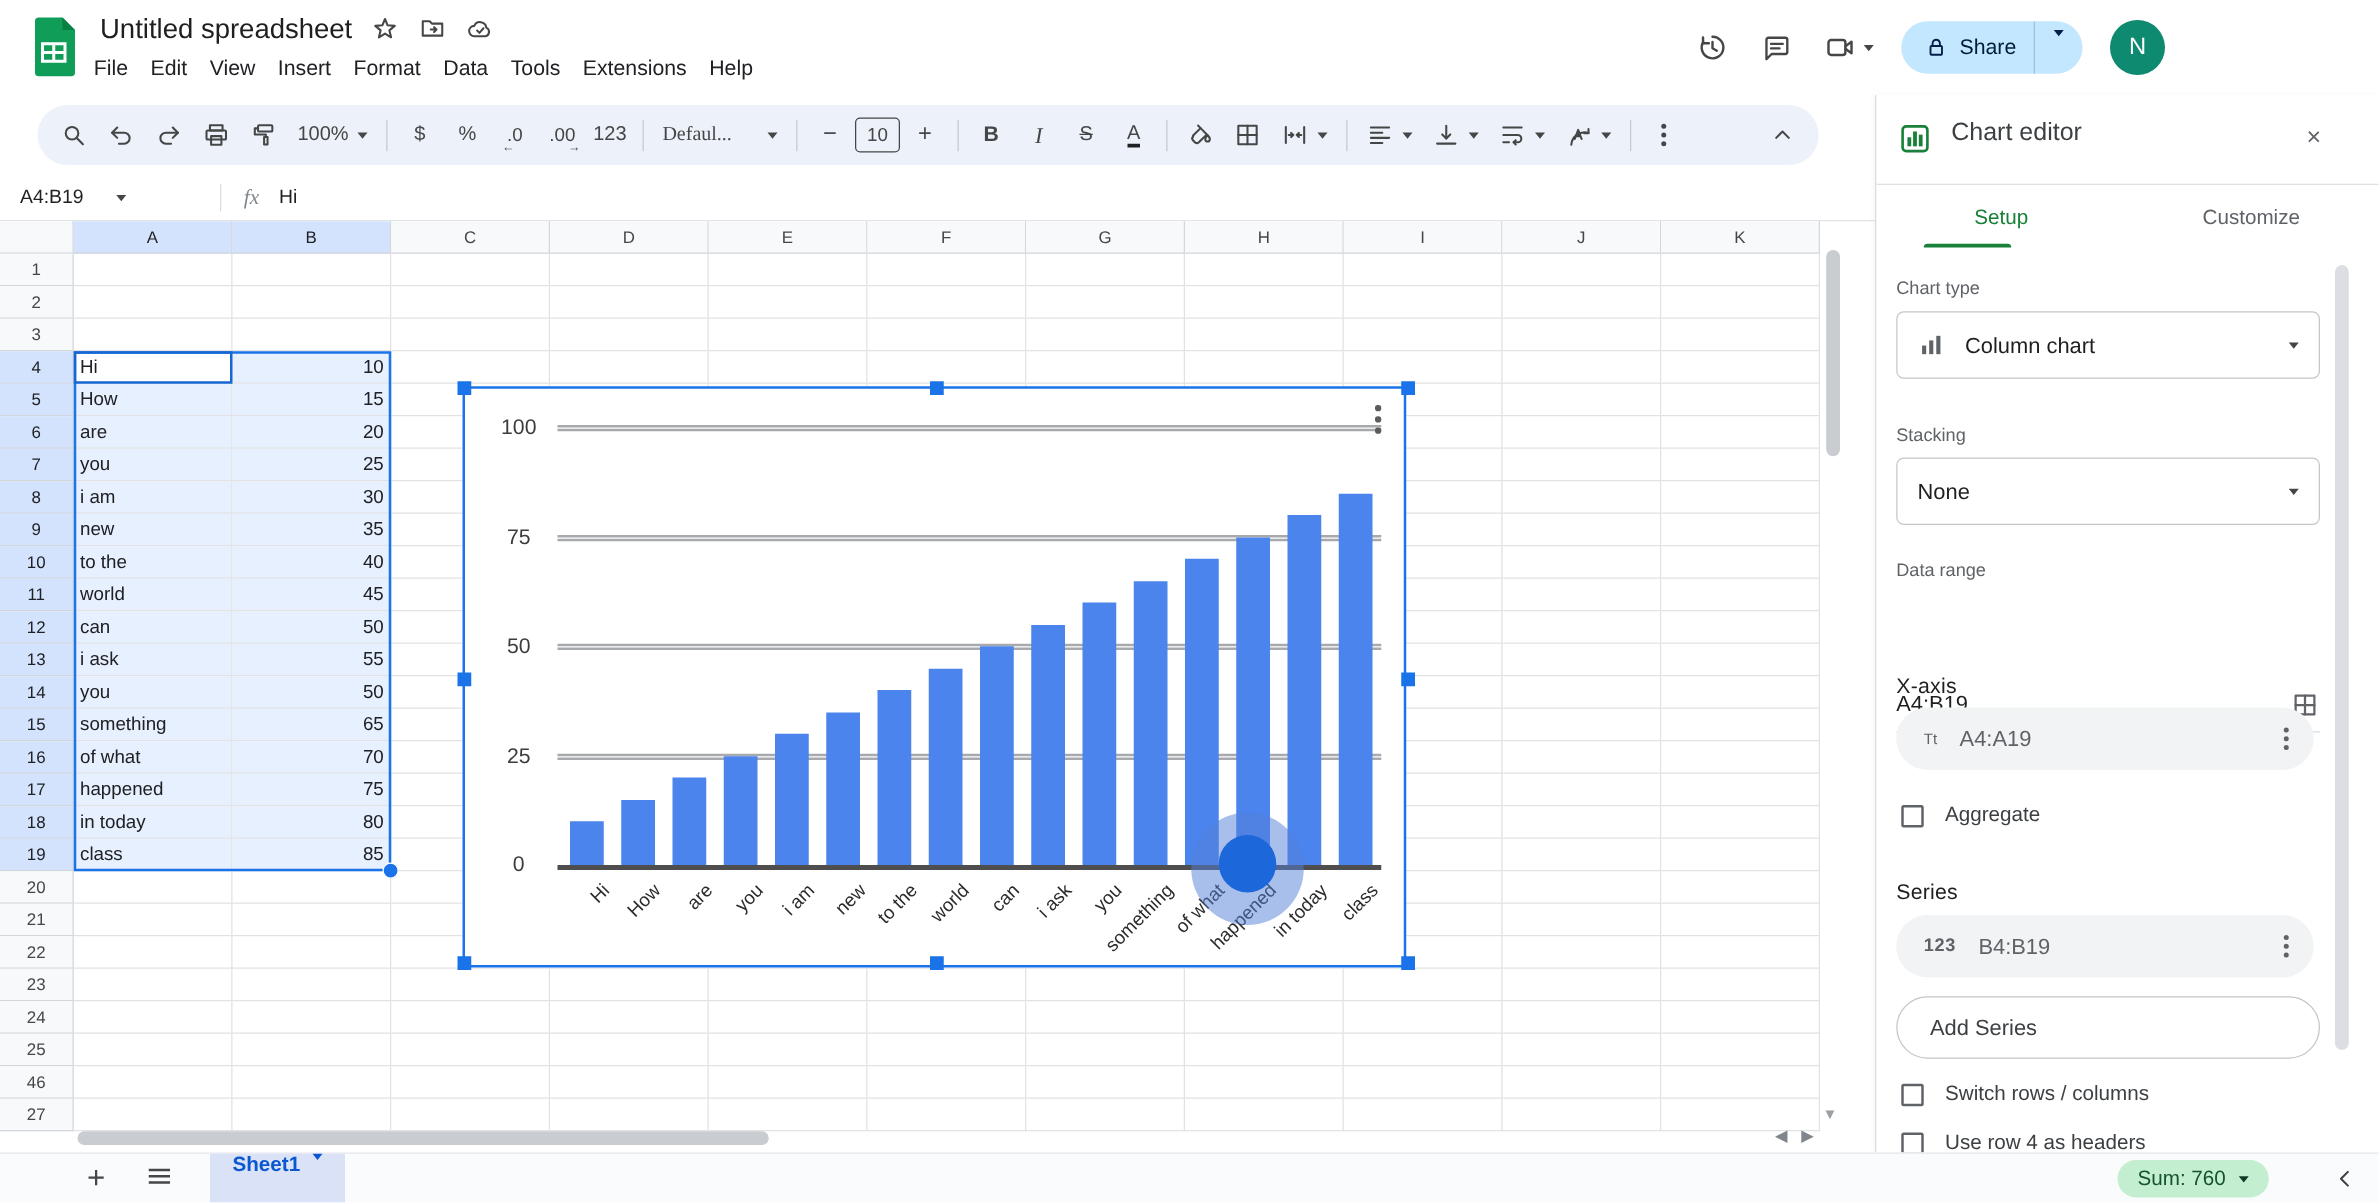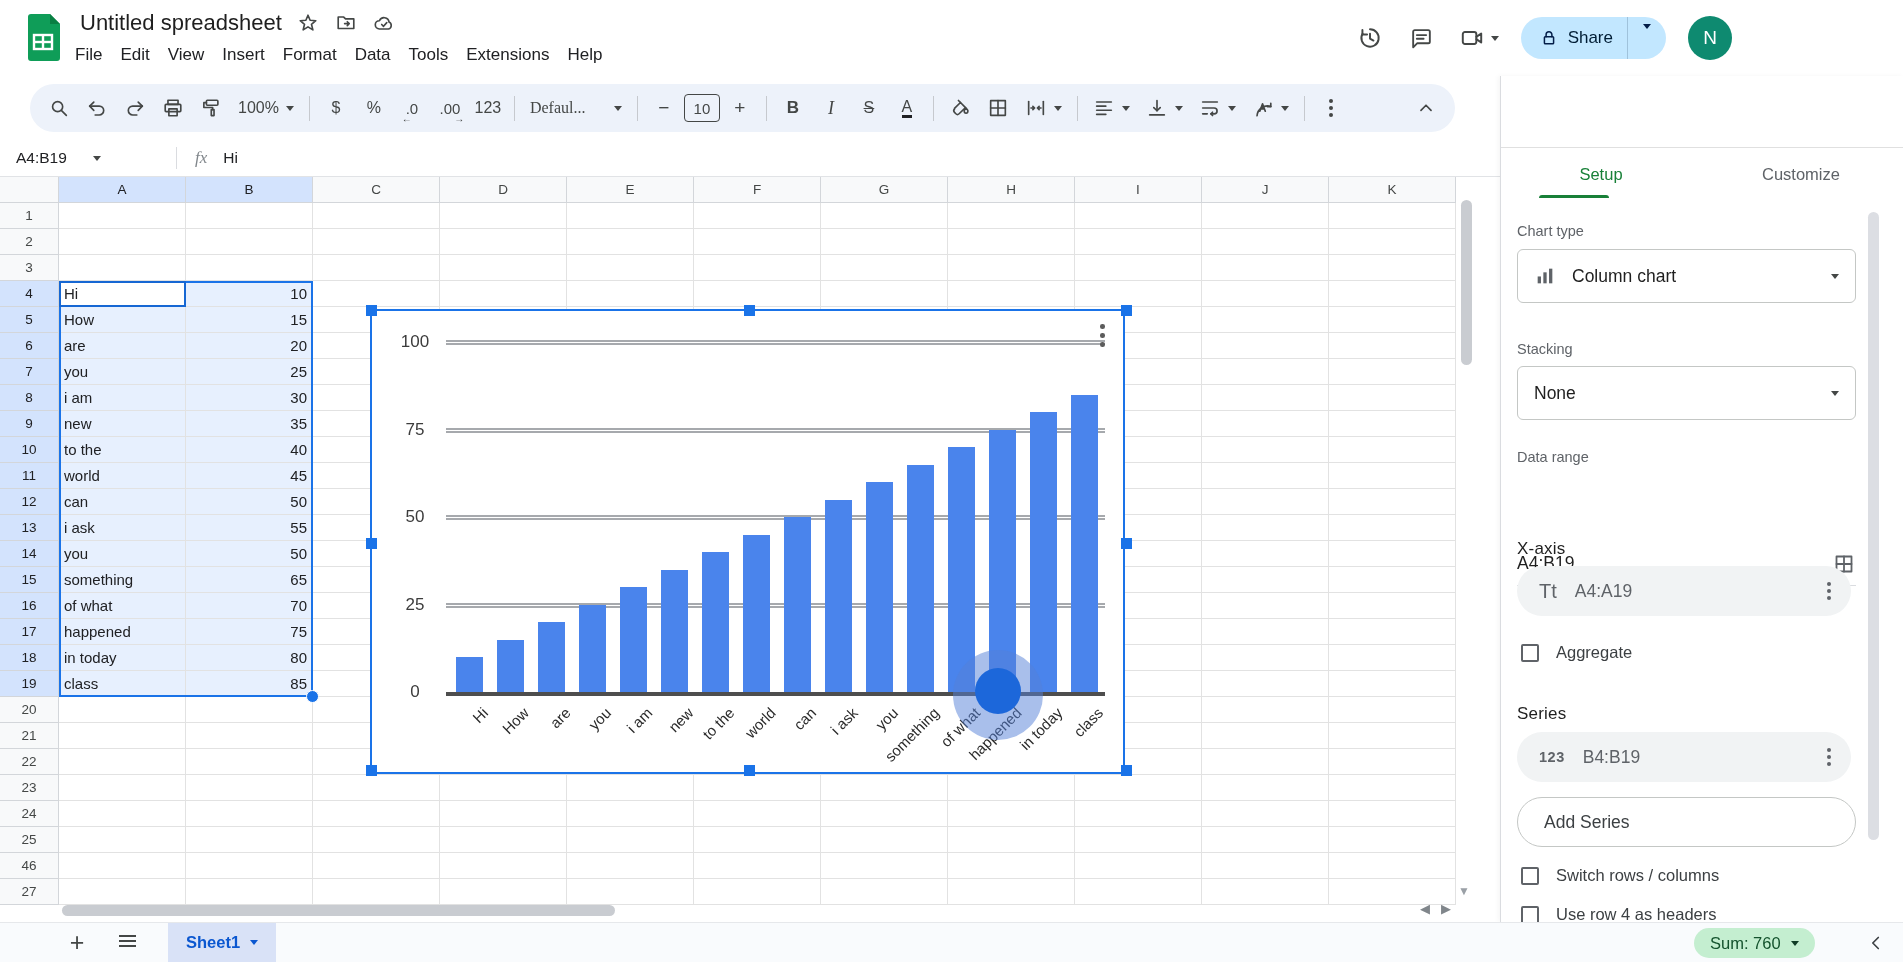--- a/index.html
+++ b/index.html
@@ -105,40 +105,40 @@
   #tab-customize{left:200px;color:#5f6368}
   #tab-underline{position:absolute;left:38px;top:119px;width:70px;height:3px;background:#188038;border-radius:3px 3px 0 0}
   .plabel{position:absolute;left:16px;font-size:14.5px;color:#5f6368}
   .pselect{position:absolute;left:16px;width:339px;height:54px;border:1px solid #c4c7c5;border-radius:6px;box-sizing:border-box;
            display:flex;align-items:center;padding:0 16px;gap:16px}
   .pselect .val{font-size:17.5px;color:#1f1f1f;flex:1}
   .pheading{position:absolute;left:16px;font-size:17px;font-weight:500;color:#1f1f1f;letter-spacing:.2px}
   .ppill{position:absolute;left:16px;width:334px;height:50px;background:#f1f3f4;border-radius:25px;
          display:flex;align-items:center;padding:0 14px 0 22px;box-sizing:border-box;gap:18px}
   .ppill .val{font-size:17.5px;color:#5f6368;flex:1}
-  .tt-icon{font-size:20px;font-weight:500;color:#5f6368}
+  .tt-icon{font-size:12px;font-weight:500;color:#5f6368}
   .n123-icon{font-size:14.5px;font-weight:700;color:#5f6368;letter-spacing:.5px}
   .pdots{display:flex;flex-direction:column;gap:3px;padding:6px}
   .pdots i{width:4px;height:4px;border-radius:50%;background:#5f6368}
   .cbx-row{position:absolute;left:20px;display:flex;align-items:center;gap:17px}
   .cbx{width:18px;height:18px;border:2px solid #5f6368;border-radius:2px;box-sizing:border-box;flex:none}
   .cbx-label{font-size:16.5px;color:#3c4043}
   #range-row{position:absolute;left:16px;top:466px;width:339px;height:44px;display:flex;align-items:center;border-bottom:1px solid #dadce0;box-sizing:border-box}
   #range-val{font-size:17.5px;color:#1f1f1f;flex:1}
   #add-series{position:absolute;left:16px;top:721px;width:339px;height:50px;border:1px solid #c4c7c5;border-radius:25px;
               box-sizing:border-box;display:flex;align-items:center;padding:0 26px;font-size:17.5px;color:#3c4043}
   #panel-scroll{position:absolute;left:367px;top:136px;width:11px;height:628px;background:#dcdee3;border-radius:6px}
 
   
   #bottombar{position:absolute;left:0;top:922px;width:1903px;height:40px;background:#f9fbfd;border-top:1px solid #e6e8eb;box-sizing:border-box}
   #add-sheet{position:absolute;left:60px;top:0;width:34px;height:39px;display:flex;align-items:center;justify-content:center;
              font-size:25px;color:#444746;font-weight:300}
   #all-sheets{position:absolute;left:110px;top:0;width:34px;height:39px;display:flex;align-items:center;justify-content:center}
   #all-sheets div{width:17px;border-top:2px solid #444746;padding-top:3px}
-  #sheet-tab{position:absolute;left:168px;top:0;height:39px;background:#d9e2f7;display:flex;align-items:center;gap:10px;padding:0 18px}
+  #sheet-tab{position:absolute;left:168px;top:0;height:39px;background:#d9e2f7;display:flex;gap:10px;padding:0 18px}
   #sheet-tab-label{font-size:16.5px;font-weight:700;color:#0b57d0}
   #sheet-tab .caret{border-top-color:#0b57d0}
   #sum-badge{position:absolute;left:1694px;top:5px;height:30px;border-radius:15px;background:#c4eed0;
              display:flex;align-items:center;gap:10px;padding:0 16px}
   #sum-label{font-size:16.5px;font-weight:400;color:#14532d}
   #sum-badge .caret{border-top-color:#0f3b25}
   #panel-collapse{position:absolute;left:1860px;top:4px;width:32px;height:32px;display:flex;align-items:center;justify-content:center}
 </style>
 </head>
 <body>
@@ -791,20 +791,32 @@
       <div class="handle" style="left: 372px; top: -6px;"></div>
       <div class="handle" style="left: 749px; top: -6px;"></div>
       <div class="handle" style="left: -6px; top: 227px;"></div>
       <div class="handle" style="left: 749px; top: 227px;"></div>
       <div class="handle" style="left: -6px; top: 454px;"></div>
       <div class="handle" style="left: 372px; top: 454px;"></div>
       <div class="handle" style="left: 749px; top: 454px;"></div>
     </div>
 
   <div id="panel">
+    <div id="panel-header">
+      <span id="panel-logo">
+        <svg width="28" height="28" viewBox="0 0 24 24">
+            <rect x="3.5" y="3.5" width="17" height="17" rx="2.5" fill="none" stroke="#188038" stroke-width="1.8"></rect>
+            <rect x="6.8" y="11" width="2.6" height="6.2" fill="#188038"></rect>
+            <rect x="10.7" y="7" width="2.6" height="10.2" fill="#188038"></rect>
+            <rect x="14.6" y="9.2" width="2.6" height="8" fill="#188038"></rect>
+          </svg>
+      </span>
+      <span id="panel-title">Chart editor</span>
+      <span id="panel-close">×</span>
+    </div>
     <div id="panel-div"></div>
     <div class="ptab" id="tab-setup">Setup</div>
     <div class="ptab" id="tab-customize">Customize</div>
     <div id="tab-underline"></div>
 
     <div class="plabel" style="top:147px">Chart type</div>
     <div class="pselect" style="top:173px">
       <span>
           <svg width="22" height="22" viewBox="0 0 24 24">
             <rect x="4" y="12.5" width="3.6" height="7.5" fill="#5f6368"></rect>

